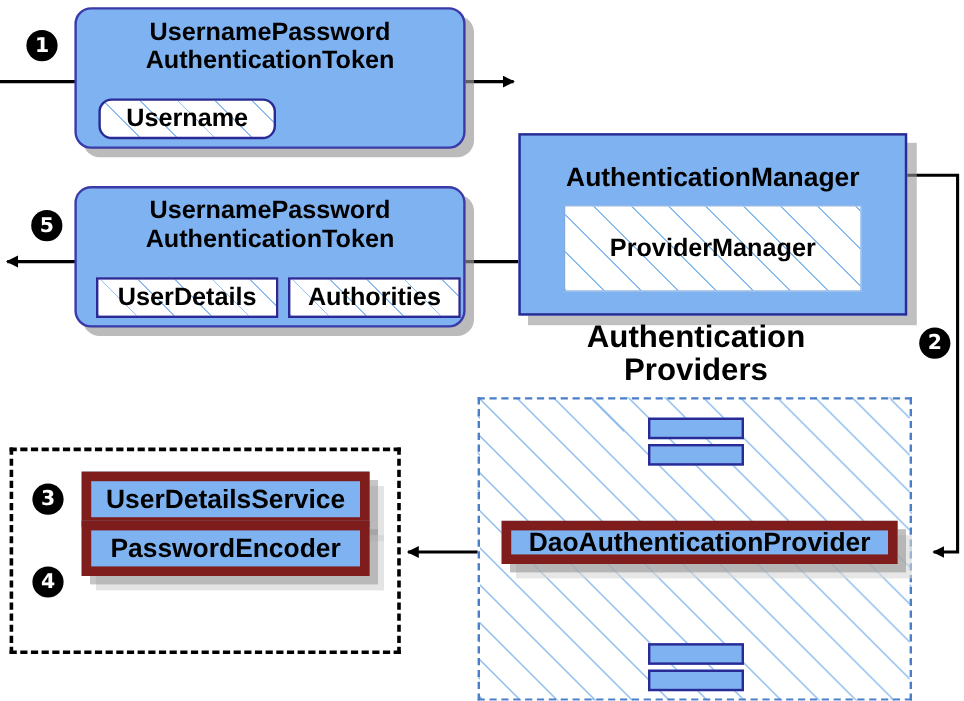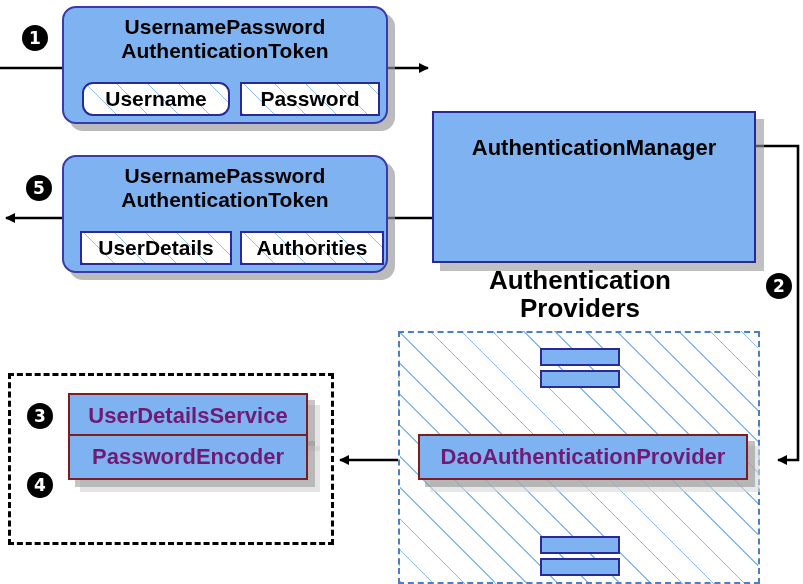--- a/index.html
+++ b/index.html
@@ -100,28 +100,28 @@
     position: absolute;
     border: 3px dashed #000000;
     box-sizing: border-box;
     background: #ffffff;
   }
 
   
   .comp-box {
     position: absolute;
     background: #7FB2F0;
-    border: 2px solid #7f1d1d;
+    border: 8px solid #7f1d1d;
     box-sizing: border-box;
     display: flex;
     align-items: center;
     justify-content: center;
     font-size: 22px;
     font-weight: bold;
-    color: #701a75;
+    color: #000000;
     box-shadow: 7px 7px 0 0 rgba(150,150,150,0.55),
                 12px 12px 0 0 rgba(205,205,205,0.55);
   }
   .mini-bar {
     position: absolute;
     background: #7FB2F0;
     border: 2px solid #2A2A96;
     box-sizing: border-box;
   }
 
@@ -208,45 +208,45 @@
 
     <g>
       <line x1="577" y1="493" x2="577" y2="532" stroke="#000" stroke-width="5" marker-start="url(#arrUp)" marker-end="url(#arrUp)"></line>
     </g>
   </svg>
 
   <div class="token-card" style="left:62px; top:6px; width:326px; height:118px;">
     <div class="token-title">UsernamePassword
 AuthenticationToken</div>
     <div class="token-field" style="left:18px; top:74px; width:148px; height:34px;border-radius:11px;">Username</div>
-    <div class="token-field" style="left:176px; top:74px; width:140px; height:34px;">Password</div>
   </div>
   <div class="badge" style="left:22px; top:25px;">1</div>
 
   <div class="mgr-box" style="left:432px; top:66px; width:324px; height:152px;margin-top:45px;">
     <div class="mgr-title">AuthenticationManager</div>
+    <div class="hatch-box" style="left:36px; top:58px; width:248px; height:72px;">ProviderManager</div>
   </div>
 
   <div class="token-card" style="left:62px; top:155px; width:326px; height:118px;">
     <div class="token-title">UsernamePassword
 AuthenticationToken</div>
     <div class="token-field" style="left:176px; top:74px; width:144px; height:34px;">Authorities</div>
     <div class="token-field" style="left:16px; top:74px; width:152px; height:34px;">UserDetails</div>
   </div>
   <div class="badge" style="left:26px; top:175px;">5</div>
 
   <div class="section-label" style="left:460px; top:266px; width:240px;">Authentication
 Providers</div>
 
   <div class="dashed-blue" style="left:398px; top:331px; width:362px; height:253px;"></div>
 
   <div class="mini-bar" style="left:540px; top:348px; width:80px; height:18px;"></div>
   <div class="mini-bar" style="left:540px; top:370px; width:80px; height:18px;"></div>
 
-  <div class="comp-box" style="left:418px; top:434px; width:330px; height:46px; box-shadow:7px 7px 0 0 rgba(150,150,150,0.6), 12px 12px 0 0 rgba(215,215,215,0.6);">DaoAuthenticationProvider</div>
+  <div class="comp-box" style="left:418px; top:434px; width:330px; height:36px; box-shadow:7px 7px 0 0 rgba(150,150,150,0.6), 12px 12px 0 0 rgba(215,215,215,0.6);">DaoAuthenticationProvider</div>
   <div class="badge" style="left:766px; top:273px;">2</div>
 
   <div class="mini-bar" style="left:540px; top:536px; width:80px; height:18px;"></div>
   <div class="mini-bar" style="left:540px; top:558px; width:80px; height:18px;"></div>
 
   <div class="dashed-black" style="left:8px; top:373px; width:326px; height:172px;"></div>
 
   <div class="comp-box" style="left:68px; top:393px; width:240px; height:46px;">UserDetailsService</div>
   <div class="badge" style="left:27px; top:403px;">3</div>
 

